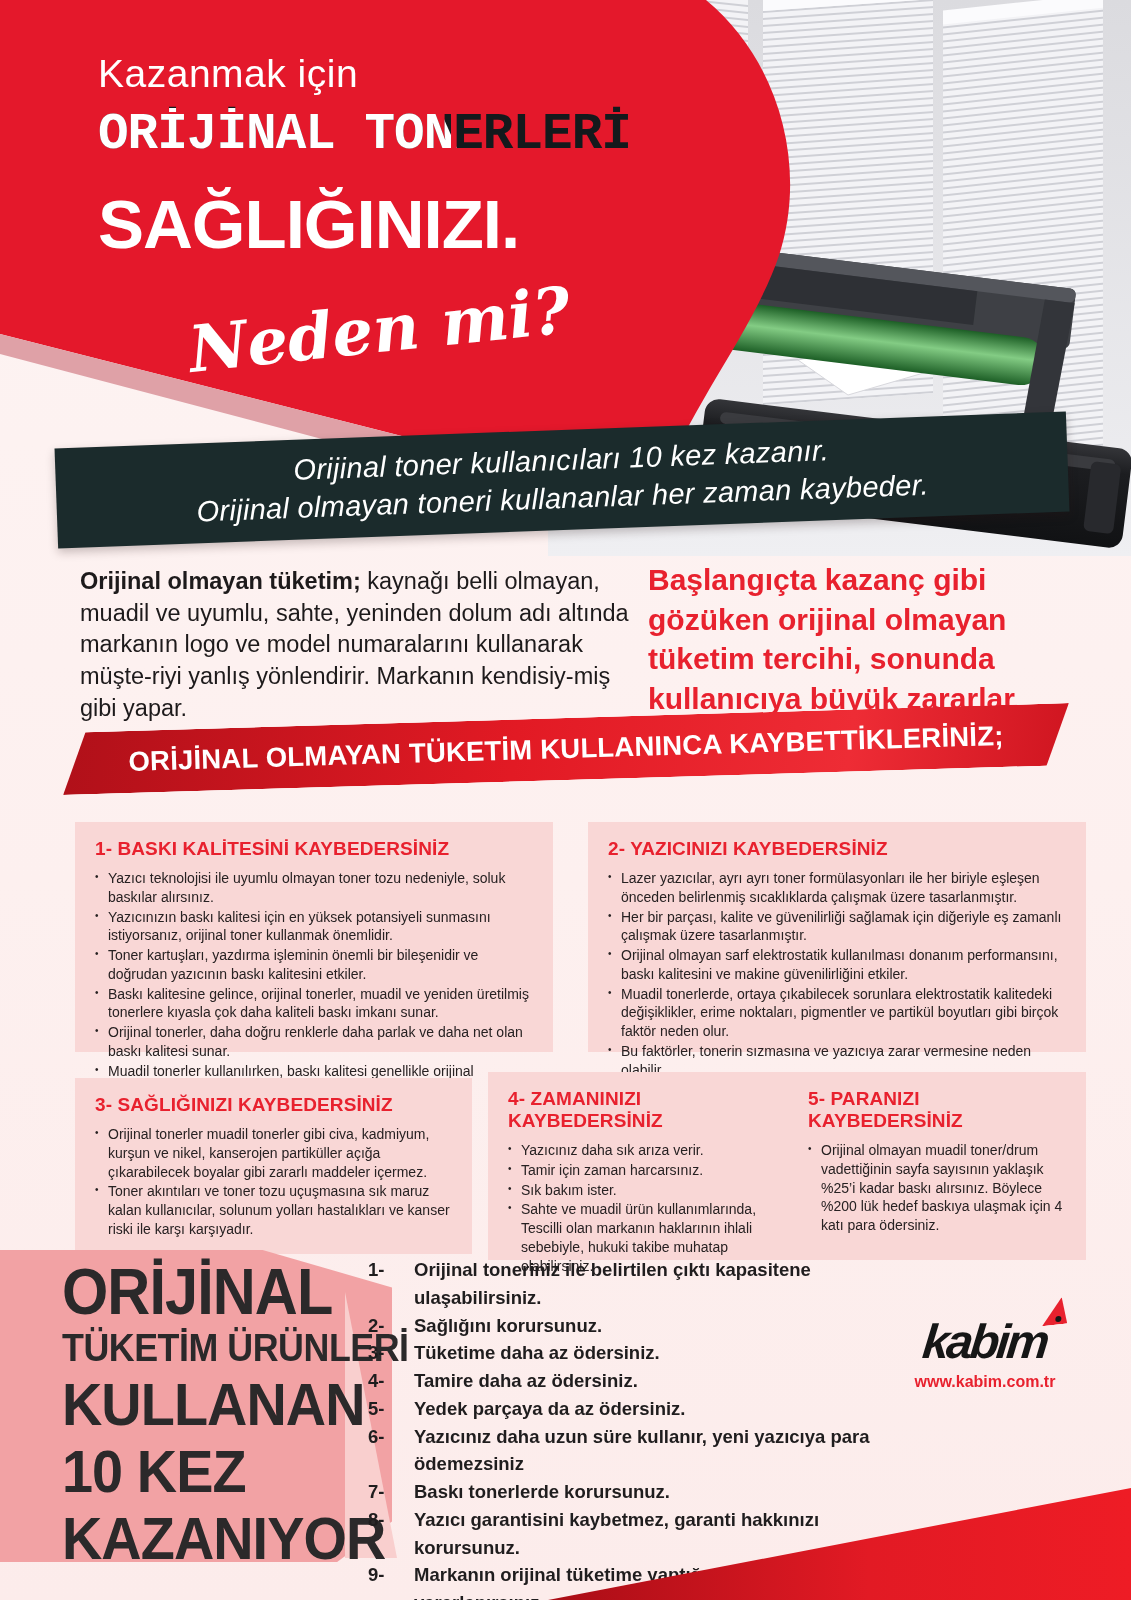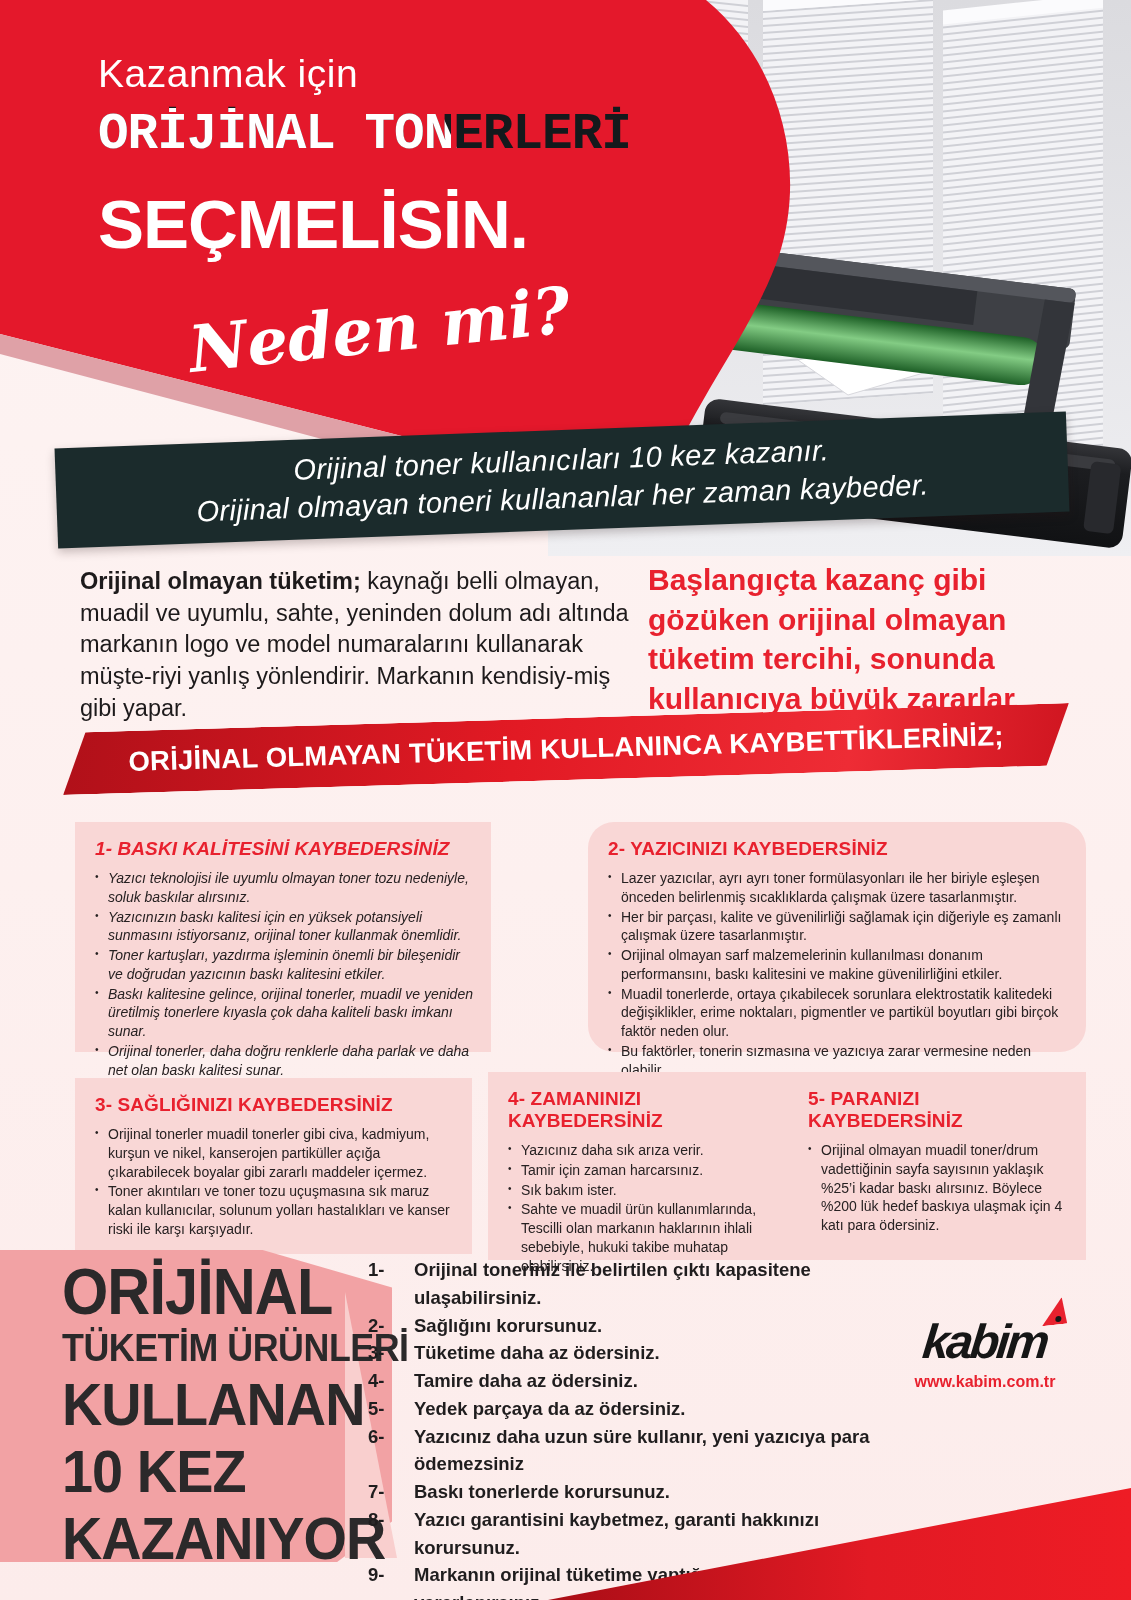--- a/index.html
+++ b/index.html
@@ -131,52 +131,52 @@
   <svg class="header-shapes" viewBox="0 0 1131 580">
     <path d="M0 0 H706 C784 64 812 182 772 274 C742 346 692 404 654 500 L0 334 Z" fill="#e4182b"></path>
     <path d="M0 334 L654 500 L644 524 L0 354 Z" fill="#dfa1a7"></path>
   </svg>
 
   <div class="kicker">Kazanmak için</div>
   <div class="title-wrap">
     <div class="title-dark">ORİJİNAL TONERLERİ</div>
     <div class="title-white">ORİJİNAL TONERLERİ</div>
   </div>
-  <div class="title-line2">SEÇMELİSİN.</div>
+  <div class="title-line2">SAĞLIĞINIZI.</div>
   <div class="script">Neden mi?</div>
 
   <div class="dark-banner">
     <div>Orijinal toner kullanıcıları 10 kez kazanır.</div>
     <div>Orijinal olmayan toneri kullananlar her zaman kaybeder.</div>
   </div>
 
   <div class="intro-left"><b>Orijinal olmayan tüketim;</b><span> kaynağı belli olmayan, muadil ve uyumlu, sahte, yeninden dolum adı altında markanın logo ve model numaralarını  kullanarak müşte-riyi yanlış yönlendirir. Markanın kendisiy-miş gibi yapar.</span></div>
   <div class="intro-right">Başlangıçta kazanç gibi gözüken orijinal olmayan tüketim tercihi, sonunda kullanıcıya büyük zararlar vermektedir.</div>
 
   <div class="section-banner">
     <span>ORİJİNAL OLMAYAN TÜKETİM KULLANINCA KAYBETTİKLERİNİZ;</span>
   </div>
 
-  <div class="card" style="left:75px;top:822px;width:416px;height:230px;font-style:italic;">
+  <div class="card" style="left:75px;top:822px;width:478px;height:230px;">
     <h3>1- BASKI KALİTESİNİ KAYBEDERSİNİZ</h3>
     <ul>
         <li>Yazıcı teknolojisi ile uyumlu olmayan toner tozu nedeniyle, soluk baskılar alırsınız.</li>
         <li>Yazıcınızın baskı kalitesi için en yüksek potansiyeli sunmasını istiyorsanız, orijinal toner kullanmak önemlidir.</li>
         <li>Toner kartuşları, yazdırma işleminin önemli bir bileşenidir ve doğrudan yazıcının baskı kalitesini etkiler.</li>
         <li>Baskı kalitesine gelince, orijinal tonerler, muadil ve yeniden üretilmiş tonerlere kıyasla çok daha kaliteli baskı imkanı sunar.</li>
         <li>Orijinal tonerler, daha doğru renklerle daha parlak ve daha net olan baskı kalitesi sunar.</li>
         <li>Muadil tonerler kullanılırken, baskı kalitesi genellikle orijinal kalitesine uzaktır.</li>
       </ul>
   </div>
-  <div class="card" style="left:588px;top:822px;width:498px;height:230px;border-radius:26px;">
+  <div class="card" style="left:588px;top:822px;width:498px;height:230px;">
     <h3>2- YAZICINIZI KAYBEDERSİNİZ</h3>
     <ul>
         <li>Lazer yazıcılar, ayrı ayrı toner formülasyonları ile her biriyle eşleşen önceden belirlenmiş sıcaklıklarda çalışmak üzere tasarlanmıştır.</li>
         <li>Her bir parçası, kalite ve güvenilirliği sağlamak için diğeriyle eş zamanlı çalışmak üzere tasarlanmıştır.</li>
-        <li>Orijinal olmayan sarf malzemelerinin kullanılması donanım performansını, baskı kalitesini ve makine güvenilirliğini etkiler.</li>
+        <li>Orijinal olmayan sarf elektrostatik kullanılması donanım performansını, baskı kalitesini ve makine güvenilirliğini etkiler.</li>
         <li>Muadil tonerlerde, ortaya çıkabilecek sorunlara elektrostatik kalitedeki değişiklikler, erime noktaları, pigmentler ve partikül boyutları gibi birçok faktör neden olur.</li>
         <li>Bu faktörler, tonerin sızmasına ve yazıcıya zarar vermesine neden olabilir.</li>
         <li>Garanti dışı kalır.</li>
       </ul>
   </div>
   <div class="card" style="left:75px;top:1078px;width:397px;height:176px;">
     <h3>3- SAĞLIĞINIZI KAYBEDERSİNİZ</h3>
     <ul>
         <li>Orijinal tonerler muadil tonerler gibi civa, kadmiyum, kurşun ve nikel, kanserojen partiküller açığa çıkarabilecek boyalar gibi zararlı maddeler içermez.</li>
         <li>Toner akıntıları ve toner tozu uçuşmasına sık maruz kalan kullanıcılar, solunum yolları hastalıkları ve kanser riski ile karşı karşıyadır.</li>

